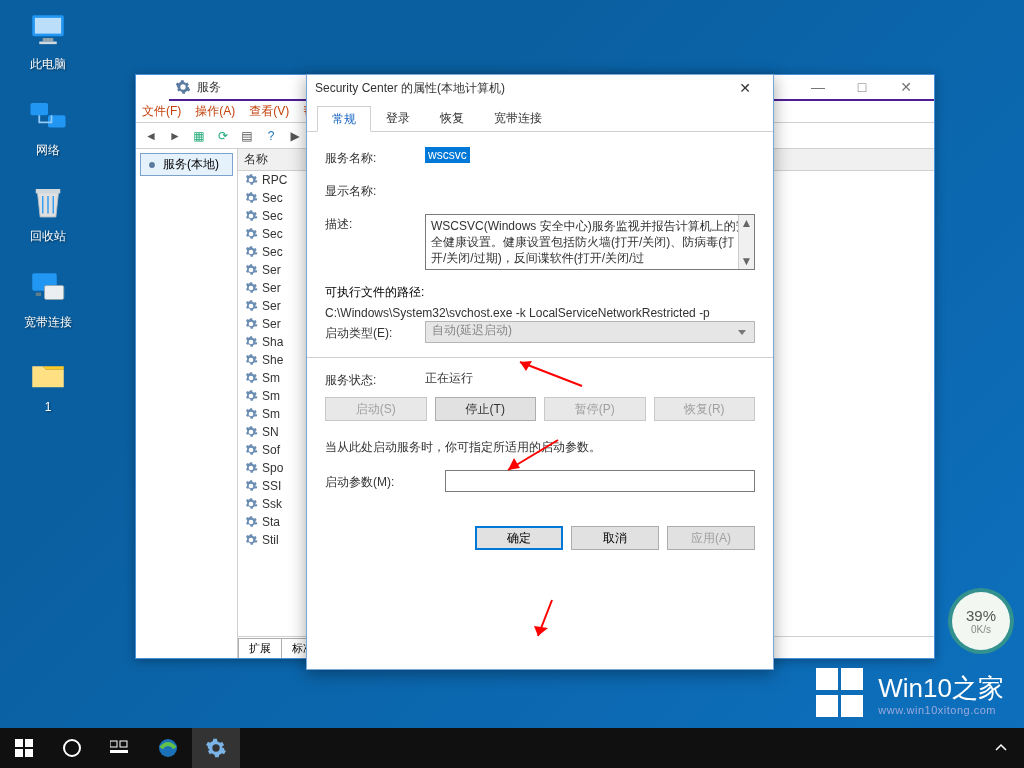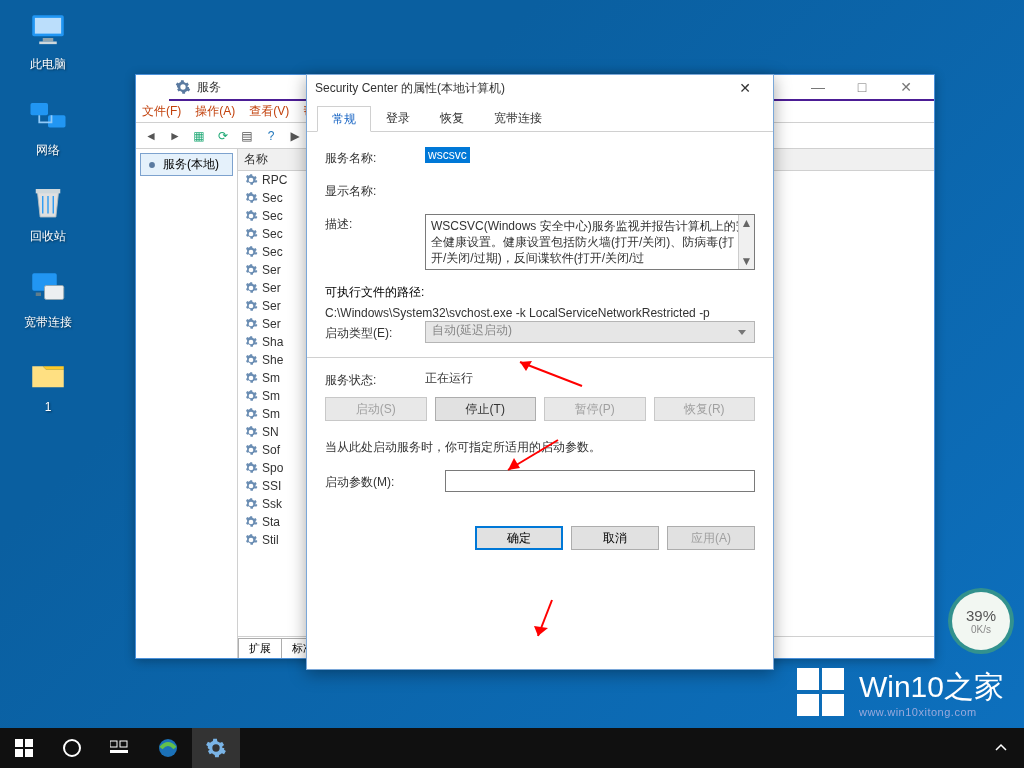--- a/index.html
+++ b/index.html
@@ -70,21 +70,21 @@
 .btn-footer.default { border:1px solid #0078d7; box-shadow: inset 0 0 0 1px #0078d7; }
 .btn-footer.disabled { color:#a0a0a0; }
 
 
 .arrow { position: fixed; pointer-events: none; z-index: 50; }
 
 
 .watermark { position: absolute; right: 20px; bottom: 50px; display:flex; align-items:center; color:#fff; gap: 12px; z-index: 3;}
 .watermark .win-logo { width: 50px; height: 50px; display:flex; flex-wrap:wrap; gap:3px; }
 .watermark .win-logo span { width: 22px; height: 22px; background:#fff; }
-.watermark .txt-big { font-size: 30px; font-weight: 200; letter-spacing: 0px; }
+.watermark .txt-big { font-size: 26px; font-weight: 200; letter-spacing: 0px; }
 .watermark .txt-small { font-size: 11px; color: #9ad; letter-spacing: 0.5px; display:block; margin-top:-2px; }
 
 
 .speed-widget { position: absolute; right: 14px; bottom: 118px; width: 58px; height: 58px; border-radius: 50%; background:#f2f7f2; display:flex; flex-direction:column; align-items:center; justify-content:center; box-shadow: 0 0 0 4px rgba(108,199,77,0.4); color:#555; z-index: 3;}
 .speed-widget .pct { font-size: 15px; color:#555; }
 .speed-widget .spd { font-size: 10px; color:#888; }
 
 
 .gear-svg { fill: #5a7aa0; }
 .row-gear { width:14px; height:14px; }

